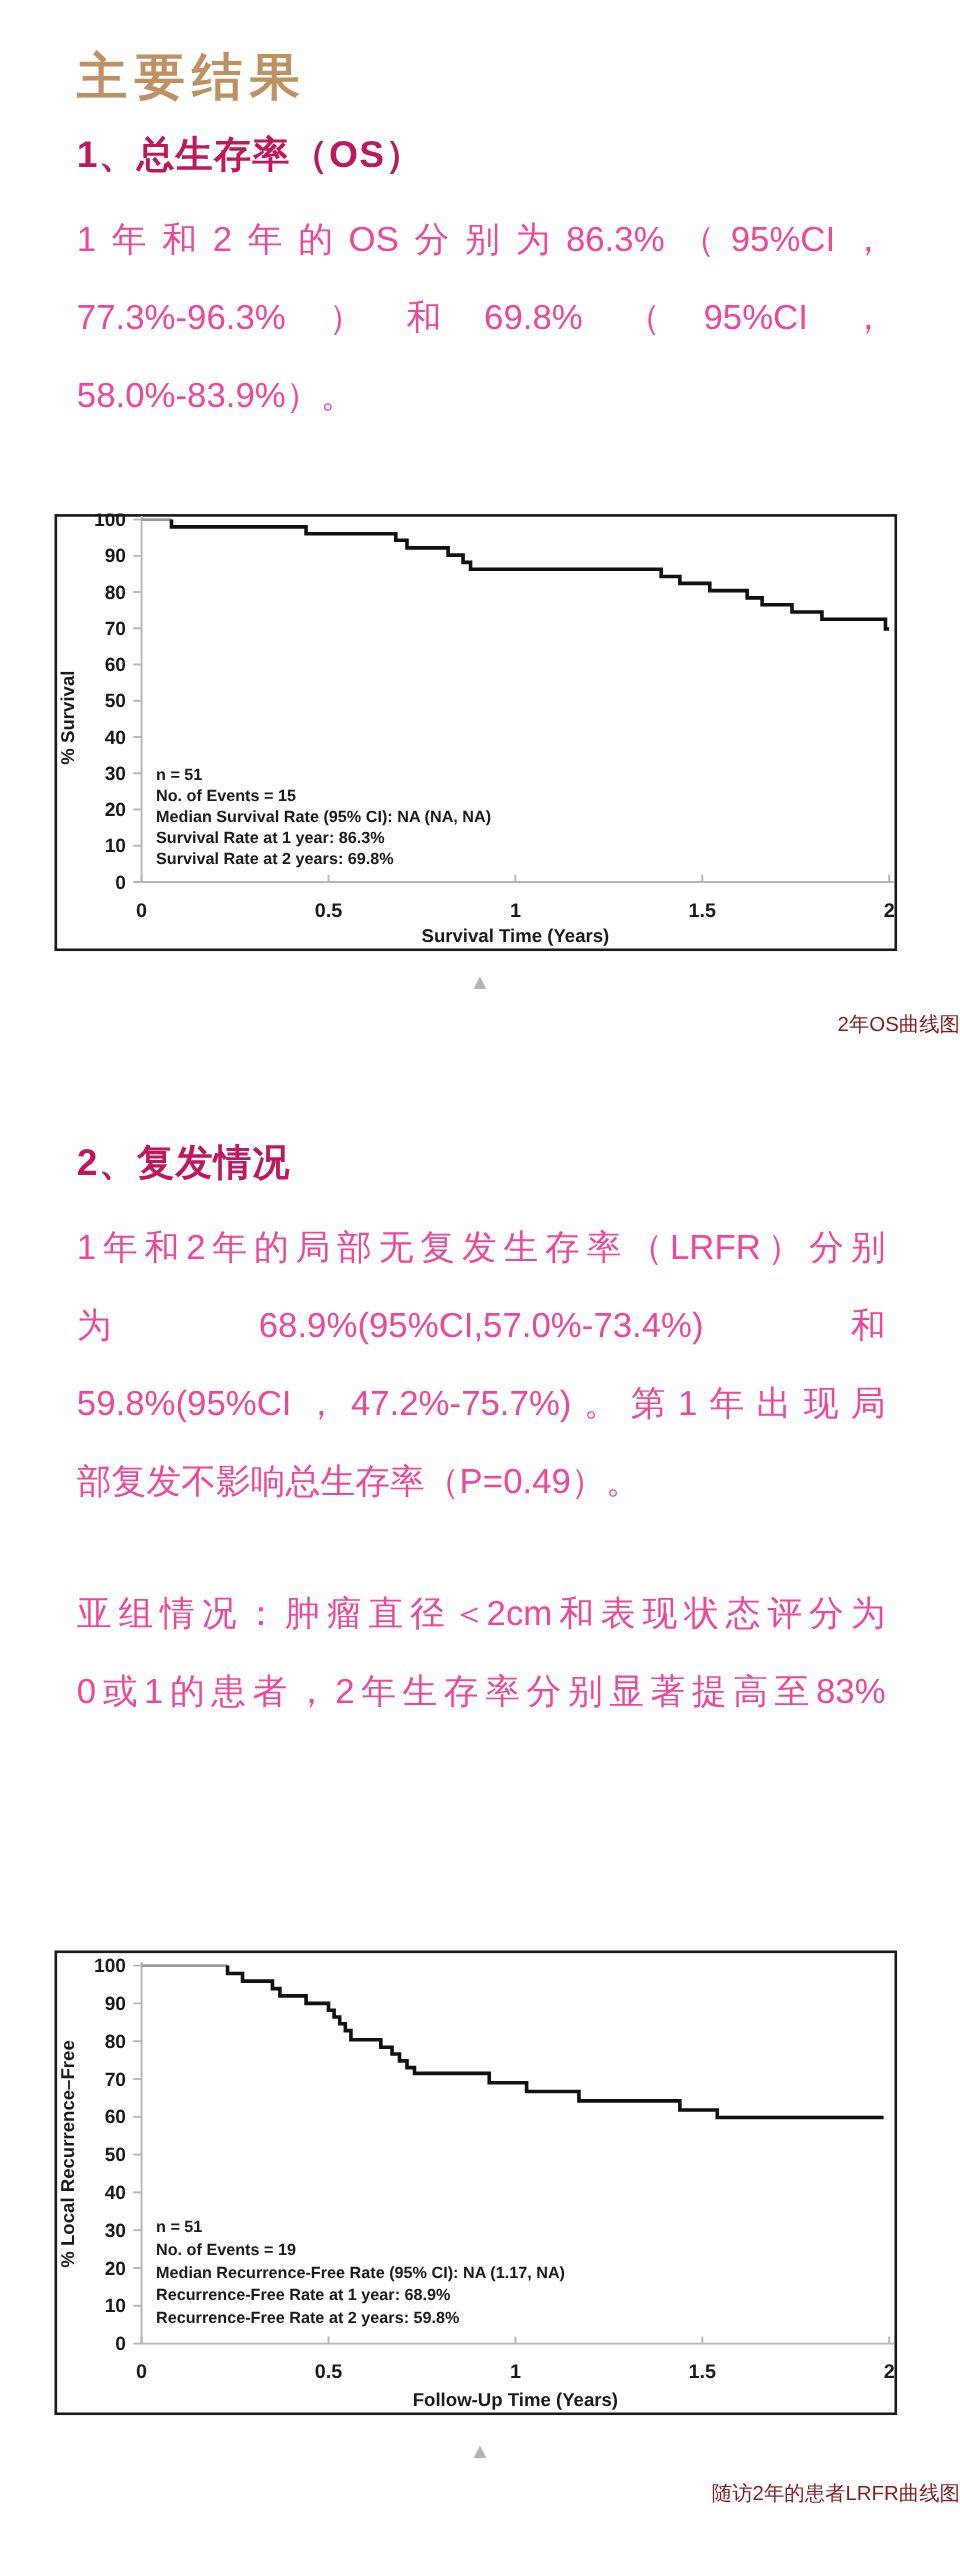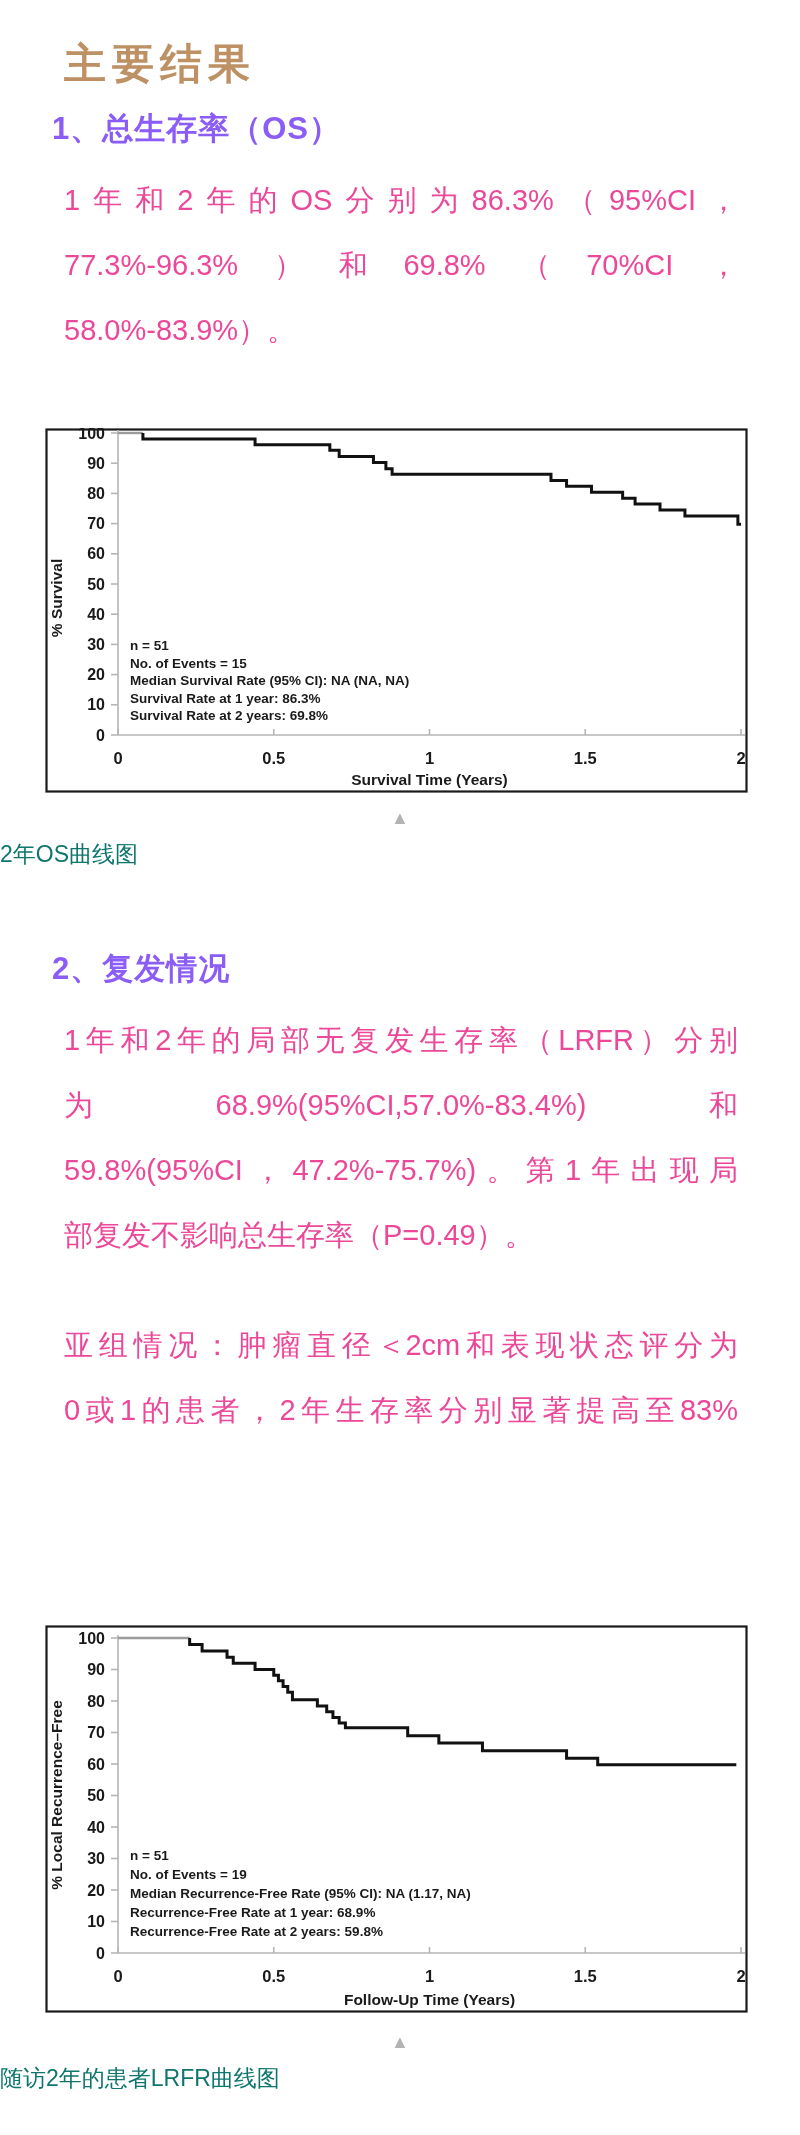--- a/index.html
+++ b/index.html
@@ -1,46 +1,46 @@
 <!DOCTYPE html>
 <html><head>
 <meta charset="utf-8">
 <style>
   html,body{margin:0;padding:0;background:#ffffff;}
   .page{position:relative;width:800px;height:2135px;background:#ffffff;overflow:hidden;
         font-family:"Liberation Sans",sans-serif;color:#3a3a3a;}
   .page-title{position:absolute;left:64px;top:36px;margin:0;
         font-family:"Liberation Serif",serif;font-weight:bold;font-size:42px;
         letter-spacing:6px;color:#bd9164;}
-  .sec-heading{position:absolute;left:52px;margin:0;font-size:31px;font-weight:bold;
-        color:#8b5cf6;letter-spacing:1px;}
+  .sec-heading{position:absolute;left:64px;margin:0;font-size:31px;font-weight:bold;
+        color:#be185d;letter-spacing:1px;}
   .para{position:absolute;left:64px;width:674px;}
   .para-line{width:674px;line-height:65px;font-size:29px;color:#ec4899;
         text-align:justify;text-align-last:justify;white-space:nowrap;}
   .para-line.spread{text-justify:inter-character;}
   .para-line.short{text-align:center;text-align-last:left;}
   .chart-box{position:absolute;left:45px;}
   .caption-tri{position:absolute;left:0;width:800px;text-align:center;
         font-size:18px;line-height:24px;color:#b3b3b3;}
-  .caption-text{position:absolute;left:0;width:800px;text-align:left;
-        font-size:23px;line-height:32px;color:#0f766e;}
+  .caption-text{position:absolute;left:0;width:800px;text-align:right;
+        font-size:17px;line-height:32px;color:#7f1d1d;}
   svg text{font-family:"Liberation Sans",sans-serif;font-weight:bold;fill:#1a1a1a;}
 </style>
 </head>
 <body>
 
 <div class="page">
 
   <h1 class="page-title">主要结果</h1>
 
   <h2 class="sec-heading" style="top:108px">1、总生存率（OS）</h2>
 
   <div class="para" style="top:168px">
     <div class="para-line spread">1年和2年的OS分别为86.3%（95%CI，</div>
-    <div class="para-line spread">77.3%-96.3%）和69.8%（70%CI，</div>
+    <div class="para-line spread">77.3%-96.3%）和69.8%（95%CI，</div>
     <div class="para-line short">58.0%-83.9%）。</div>
   </div>
 
   <div class="chart-box" style="top:428px">
     <svg id="chart-os" width="703" height="365">
         <rect x="1.5" y="1.5" width="700" height="362" fill="none" stroke="#1a1a1a" stroke-width="2.2"></rect>
         <line x1="73" y1="2" x2="73" y2="307" stroke="#b6b6b6" stroke-width="1.6"></line>
         <line x1="73" y1="307" x2="700" y2="307" stroke="#b6b6b6" stroke-width="1.6"></line>
         <line x1="66" y1="307" x2="73" y2="307" stroke="#b6b6b6" stroke-width="1.6"></line>
         <text x="60" y="312.5" text-anchor="end" font-size="16">0</text>
@@ -86,21 +86,21 @@
       </svg>
   </div>
 
   <div class="caption-tri" style="top:806px">▲</div>
   <div class="caption-text" style="top:838px">2年OS曲线图</div>
 
   <h2 class="sec-heading" style="top:948px">2、复发情况</h2>
 
   <div class="para" style="top:1008px">
     <div class="para-line">1年和2年的局部无复发生存率（LRFR）分别</div>
-    <div class="para-line spread">为68.9%(95%CI,57.0%-83.4%)和</div>
+    <div class="para-line spread">为68.9%(95%CI,57.0%-73.4%)和</div>
     <div class="para-line">59.8%(95%CI，47.2%-75.7%)。第1年出现局</div>
     <div class="para-line short">部复发不影响总生存率（P=0.49）。</div>
   </div>
 
   <div class="para" style="top:1313px">
     <div class="para-line">亚组情况：肿瘤直径＜2cm和表现状态评分为</div>
     <div class="para-line">0或1的患者，2年生存率分别显著提高至83%</div>
   </div>
 
   <div class="chart-box" style="top:1625px">

